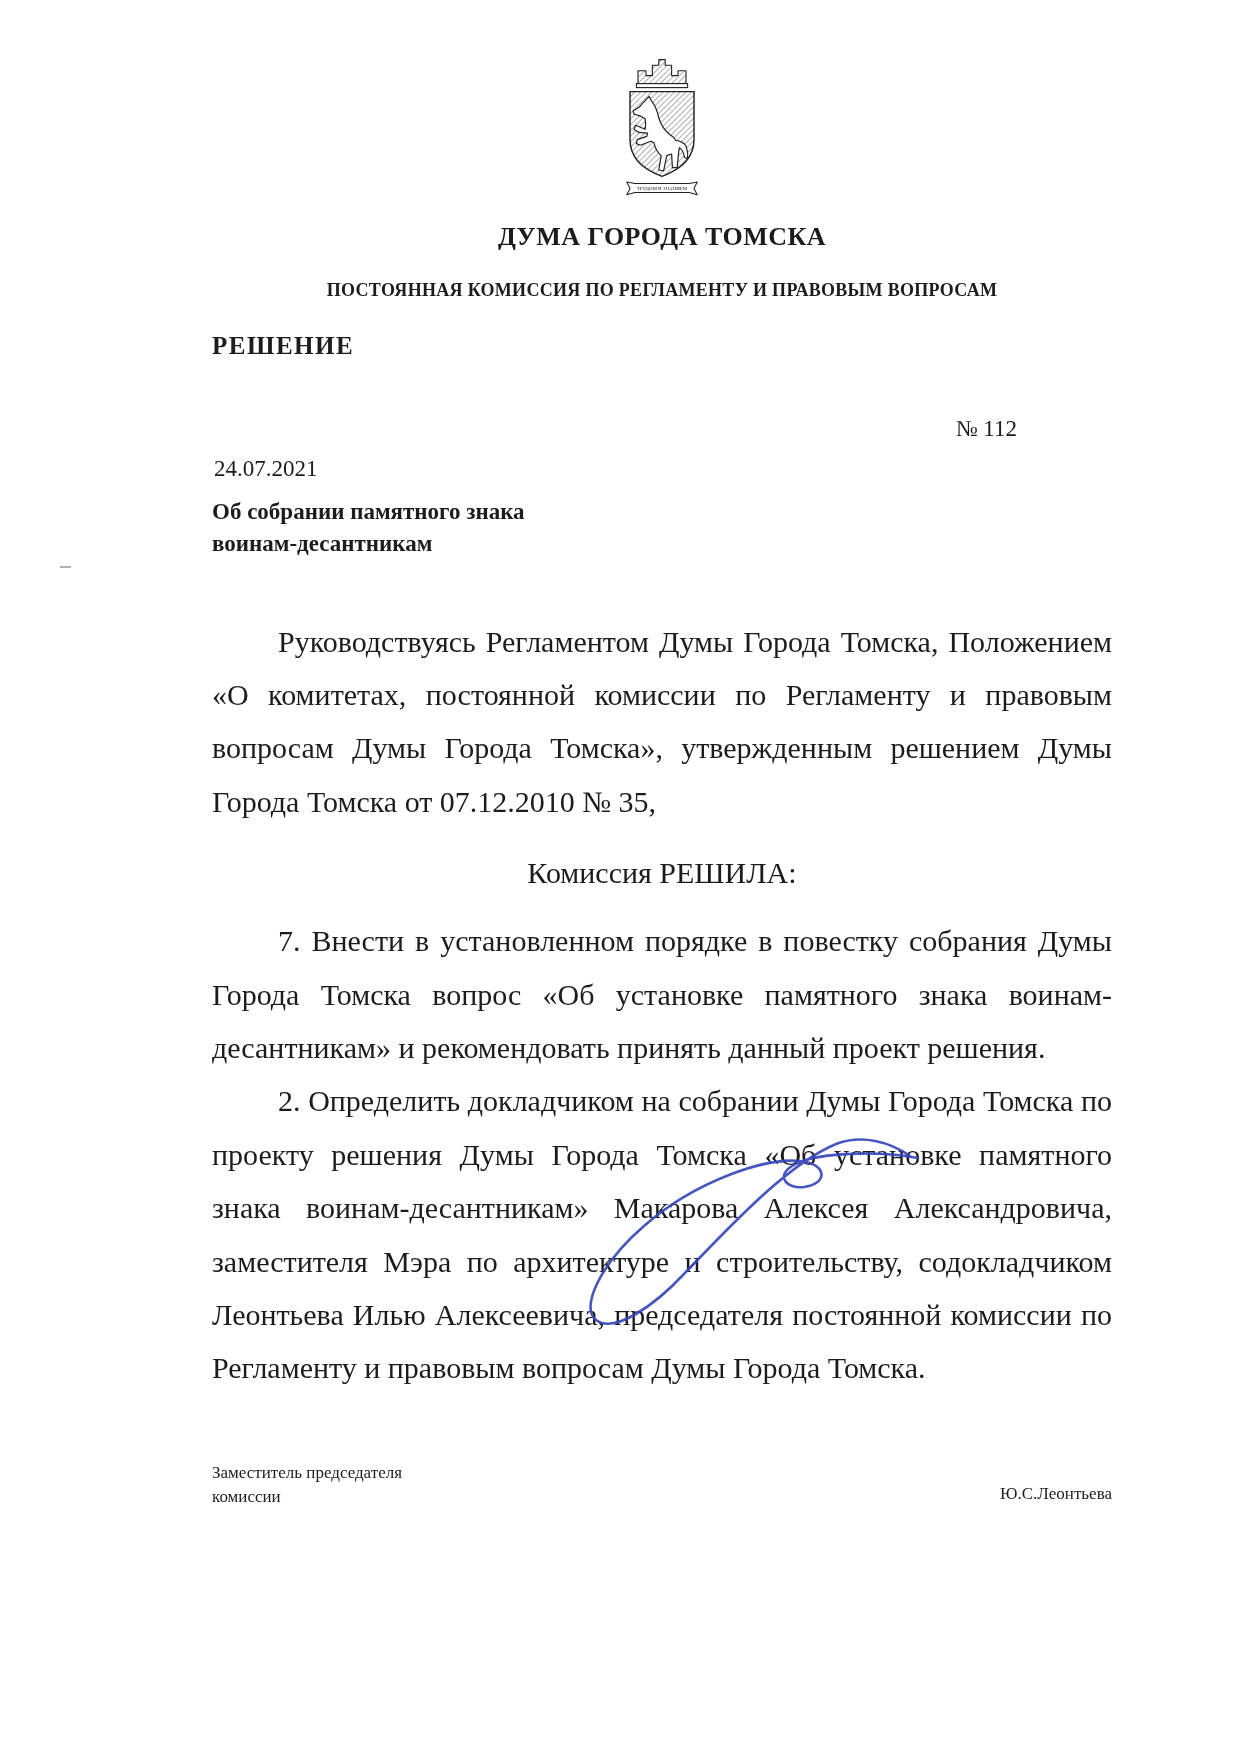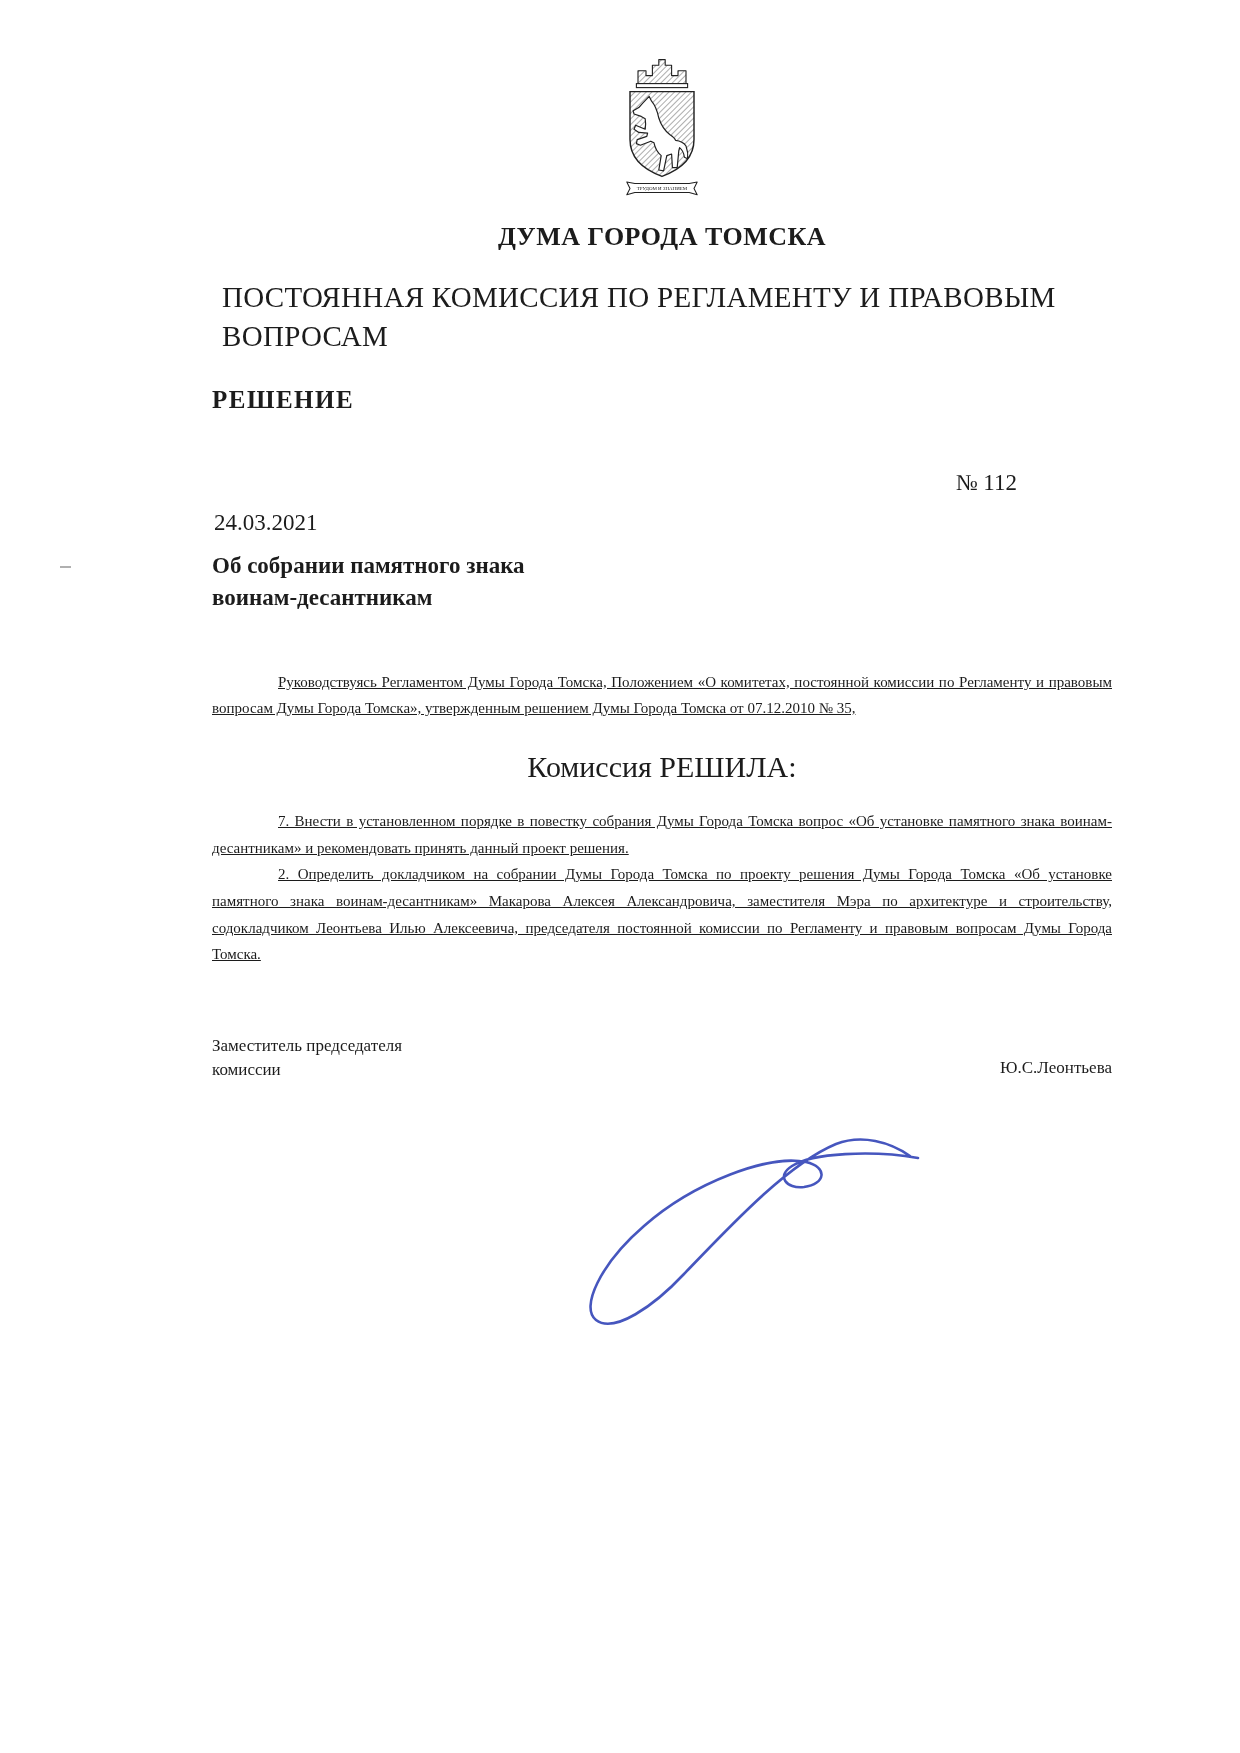--- a/index.html
+++ b/index.html
@@ -14,36 +14,36 @@
     padding:0 172px 0 168px;
     margin-left:44px;
   }
   .emblem{ text-align:center; padding-top:50px; }
   .emblem svg{ display:inline-block; }
   .org{
     text-align:center; font-size:26px; font-weight:bold;
     margin:12px 0 0; letter-spacing:.5px;
   }
   .commission{
-    text-align:left; font-size:29px; font-weight:normal;
+    text-align:center; font-size:18px; font-weight:bold;
     margin:26px auto 0; max-width:880px; line-height:1.35; letter-spacing:.3px;
   }
   .doctype{
     font-size:25px; font-weight:bold;
     margin:30px 0 0; letter-spacing:1.5px;
   }
   .meta{ position:relative; height:66px; margin-top:56px; font-size:23px; }
   .date{ position:absolute; left:2px; bottom:0; }
   .number{ position:absolute; right:95px; top:0; }
   .subject{
     font-weight:bold; font-size:23px; line-height:1.4;
     white-space:pre-line; margin:14px 0 0;
   }
   .body{
-    font-size:15px; line-height:1.78; text-align:justify; margin:0;text-decoration:underline;
+    font-size:30px; line-height:1.78; text-align:justify; margin:0;
   }
   .indent{ text-indent:66px; }
   .intro{ margin-top:54px; }
   .resolved{ text-align:center; font-size:30px; margin:28px 0 24px; }
   .item{ margin-top:0; }
   .sign-row{
     display:flex; justify-content:space-between;
     margin-top:66px; font-size:17px;
   }
   .sign-pos{ white-space:pre-line; line-height:1.4; }
@@ -94,21 +94,21 @@
     </svg>
   </div>
 
   <h1 class="org">ДУМА ГОРОДА ТОМСКА</h1>
 
   <h2 class="commission">ПОСТОЯННАЯ КОМИССИЯ ПО РЕГЛАМЕНТУ И ПРАВОВЫМ ВОПРОСАМ</h2>
 
   <h3 class="doctype">РЕШЕНИЕ</h3>
 
   <div class="meta">
-    <span class="date">24.03.2021</span>
+    <span class="date">24.07.2021</span>
     <span class="number">№ 112</span>
   </div>
 
   <p class="subject">Об собрании памятного знака
 воинам-десантникам</p>
 
   <p class="body indent intro">Руководствуясь Регламентом Думы Города Томска, Положением «О комитетах, постоянной комиссии по Регламенту и правовым вопросам Думы Города Томска», утвержденным решением Думы Города Томска от 07.12.2010 № 35,</p>
 
   <p class="resolved">Комиссия РЕШИЛА:</p>
 

